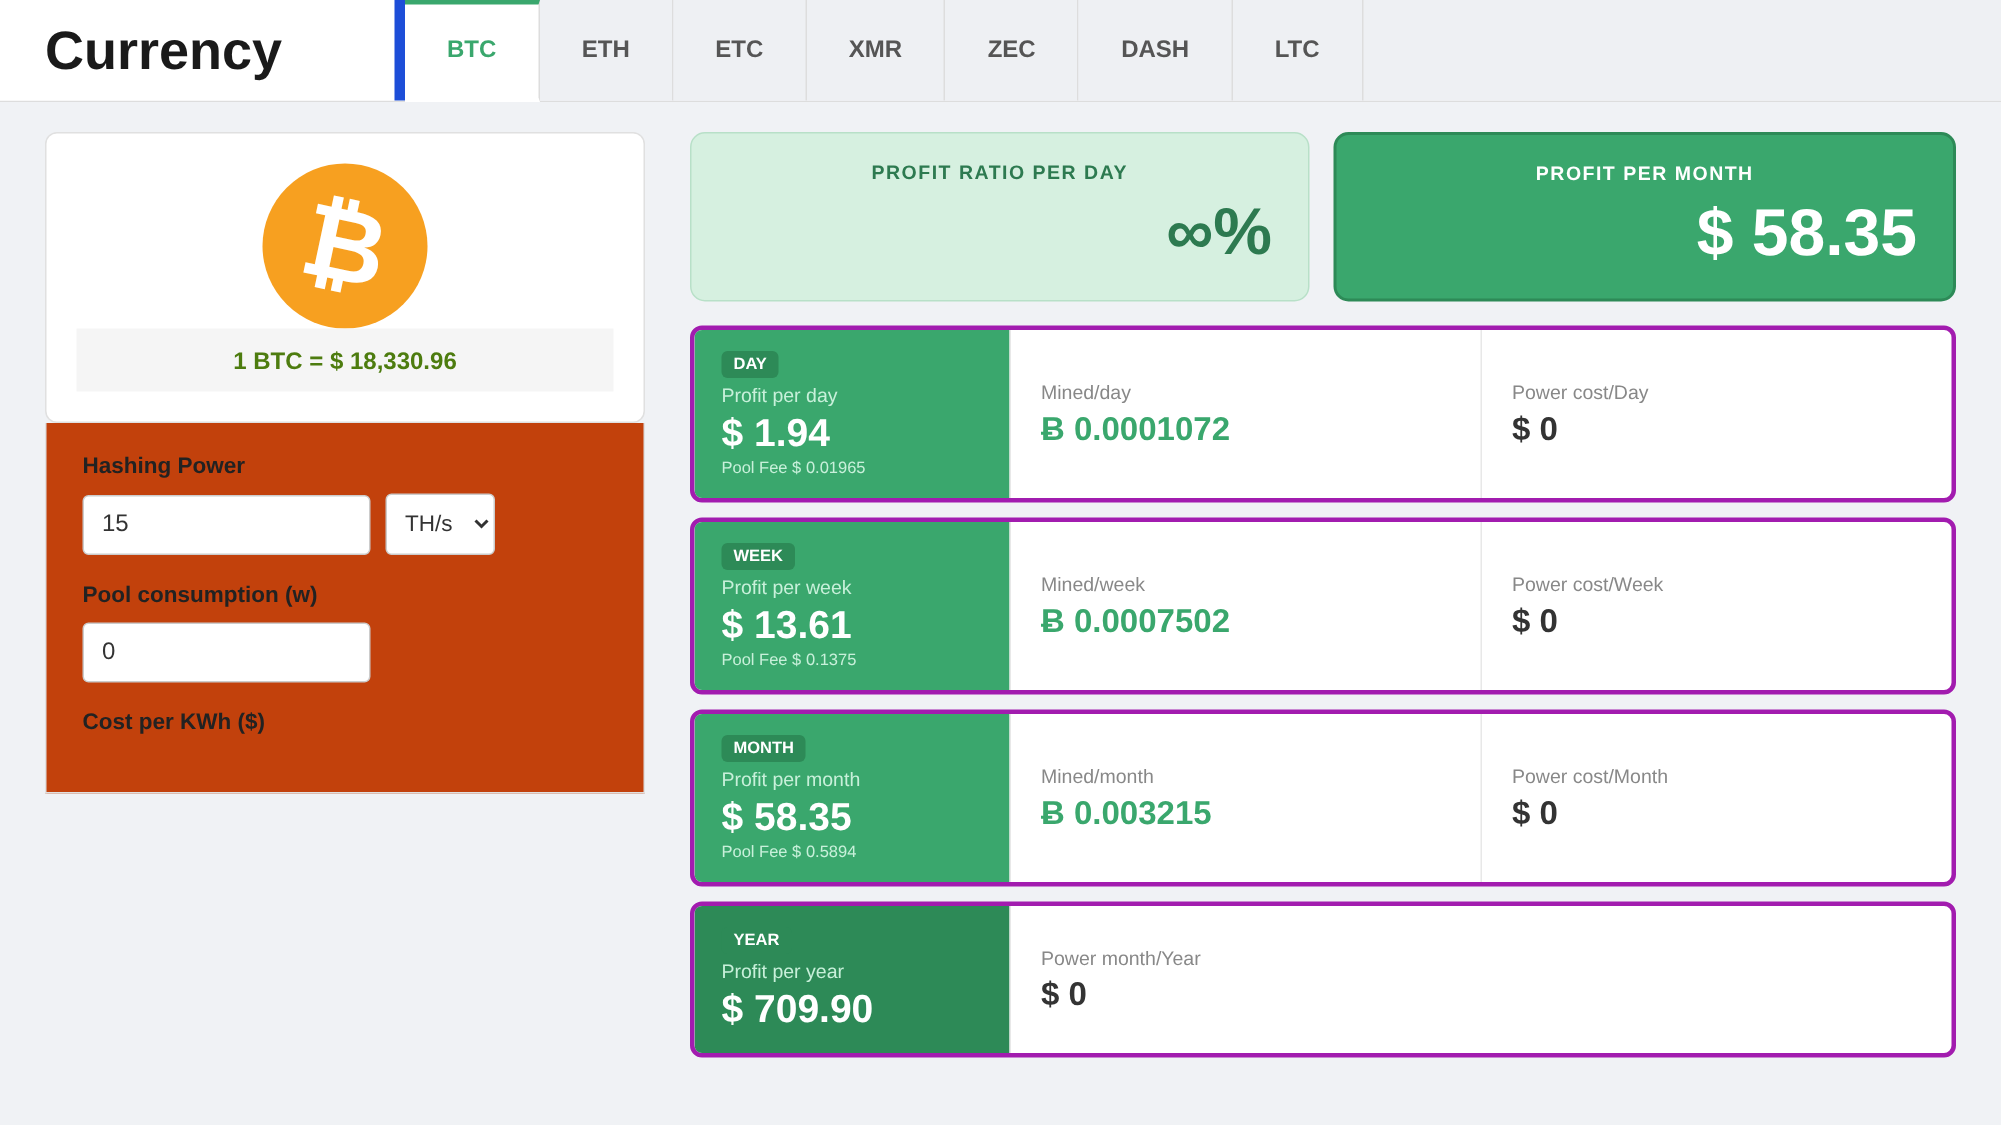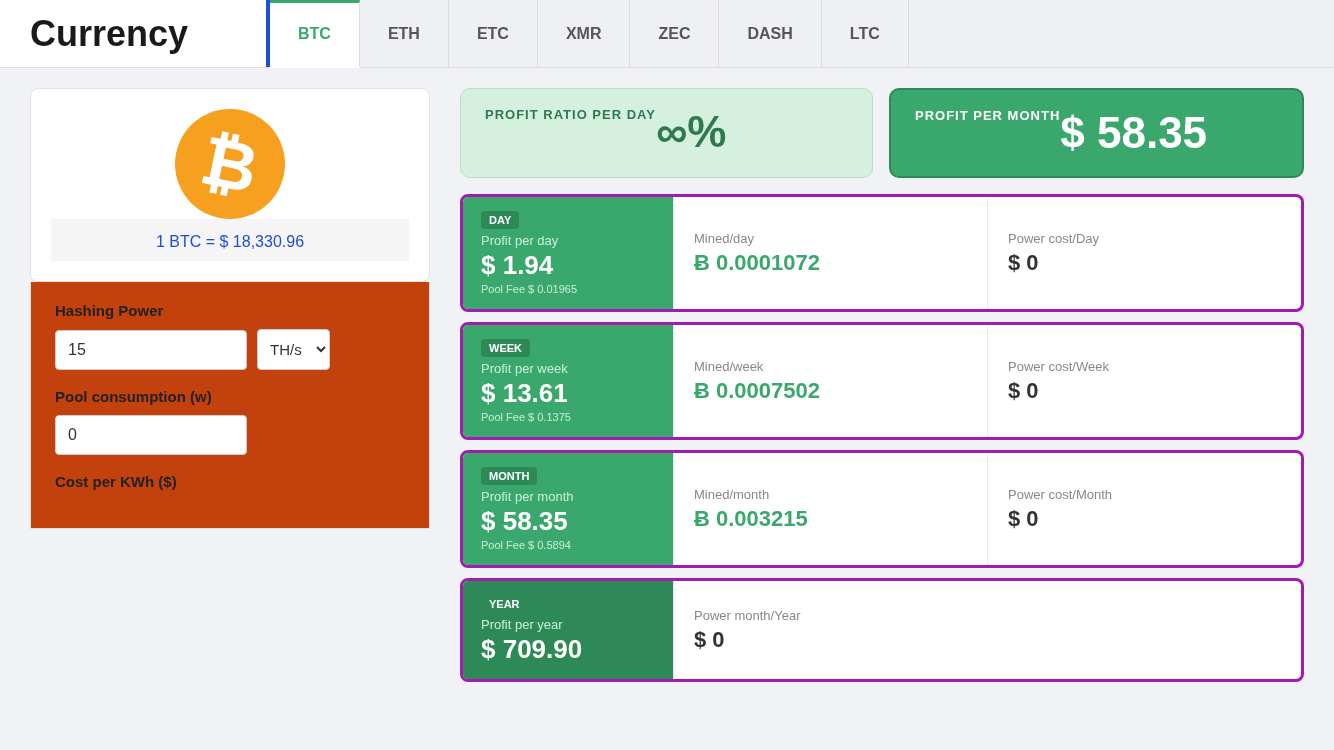--- a/index.html
+++ b/index.html
@@ -21,21 +21,21 @@
       height: 68px;
     }
     .header-title {
       display: flex;
       align-items: center;
       padding: 0 30px;
       font-size: 36px;
       font-weight: 900;
       color: #1a1a1a;
       background: #fff;
-      border-right: 4px solid #1d4ed8;
+      border-right: 7px solid #1d4ed8;
       min-width: 270px;
     }
     .nav-tabs {
       display: flex;
       align-items: stretch;
       background: #eef0f3;
       flex: 1;
     }
     .nav-tab {
       display: flex;
@@ -109,22 +109,22 @@
       padding: 14px 0 10px 0;
       text-align: center;
       margin-top: 0;
     }
     .calc-label {
       font-size: 14px;
       color: #888;
     }
     .calc-value {
       font-size: 16px;
-      color: #1d4ed8;
-      font-weight: 400;
+      color: #4d7c0f;
+      font-weight: 700;
     }
 
     
     .form-section {
       background: #c2410c;
       border: 1px solid #e0e0e0;
       border-top: none;
       padding: 20px 24px;
     }
     .form-group {
@@ -174,21 +174,22 @@
     
     .summary-cards {
       display: flex;
       gap: 16px;
     }
     .summary-card {
       flex: 1;
       border-radius: 10px;
       padding: 18px 24px;
       display: flex;
-      flex-direction: row;
+      flex-direction: column;
+      align-items: flex-end;
     }
     .summary-card.light {
       background: #d6f0e0;
       border: 1px solid #b8e0c8;
     }
     .summary-card.dark {
       background: #3aa76d;
       border: 2px solid #2d8a57;
     }
     .summary-card-label {

